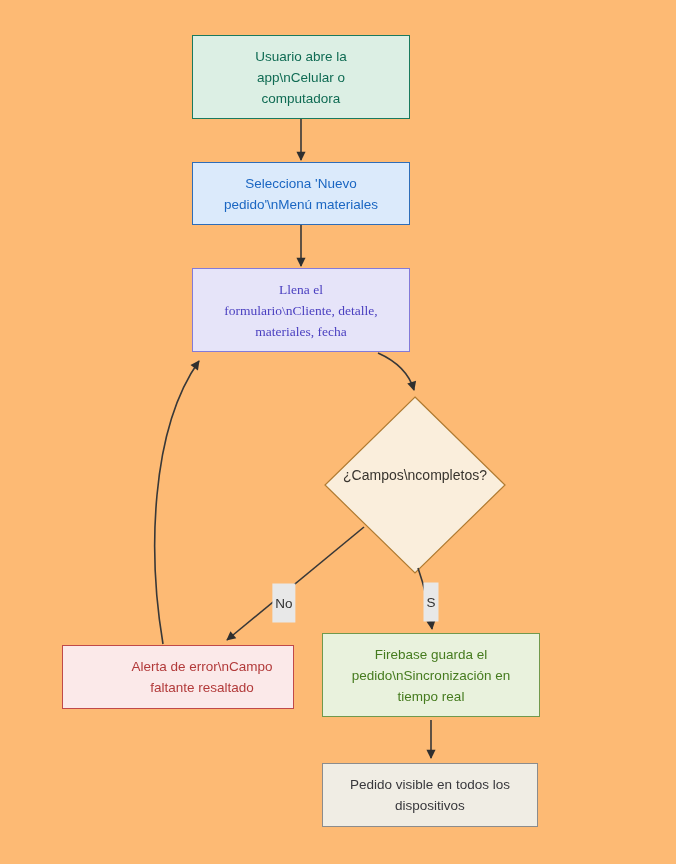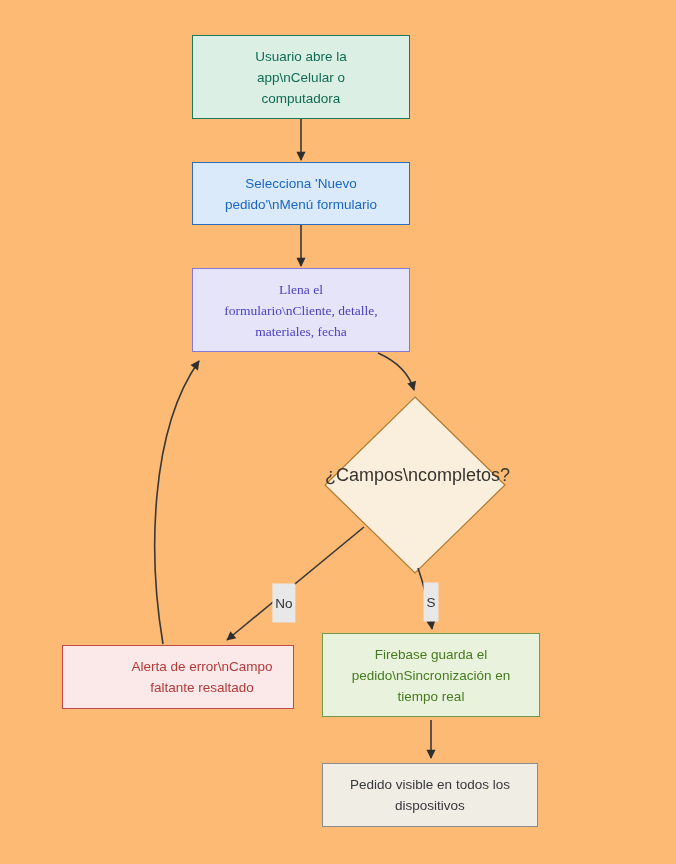--- a/index.html
+++ b/index.html
@@ -36,21 +36,21 @@
   .node-start     { left:192px; top:35px;  width:218px; height:84px; background:#dcefe4; border-color:#1a7a5e; color:#0f6b53; }
   .node-select    { left:192px; top:162px; width:218px; height:63px; background:#dbeafb; border-color:#2e6db8; color:#1a66c2; }
   .node-form      { left:192px; top:268px; width:218px; height:84px; background:#e6e4f9; border-color:#837ad8; color:#4a3fc0;font-family:Liberation Serif, serif; }
   .node-error     { left:62px;  top:645px; width:232px; height:64px; background:#fbe9e9; border-color:#c04949; color:#b23a3a;padding-left:48px; }
   .node-firebase  { left:322px; top:633px; width:218px; height:84px; background:#e9f2dd; border-color:#71994c; color:#457b1e; }
   .node-visible   { left:322px; top:763px; width:216px; height:64px; background:#f0ede4; border-color:#8c8c8c; color:#38383c; }
   .decision-label {
     position: absolute;
     left: 325px; top: 465px; width: 180px;
     text-align: center;
-    font-size: 18px;
+    font-size: 14px;
     line-height: 21px;
     color: #38342e;
     white-space: pre-line;
     border: none;
     background: transparent;
   }
   .edge-label {
     position: absolute;
     transform: translate(-50%, -50%);
     background: #e8e8e8;
@@ -86,21 +86,21 @@
   </svg>
 
   <div class="node node-start">
     <span>Usuario abre la
 app\nCelular o
 computadora</span>
   </div>
 
   <div class="node node-select">
     <span>Selecciona 'Nuevo
-pedido'\nMenú formulario</span>
+pedido'\nMenú materiales</span>
   </div>
 
   <div class="node node-form">
     <span>Llena el
 formulario\nCliente, detalle,
 materiales, fecha</span>
   </div>
 
   <div class="decision-label">¿Campos\ncompletos?</div>
 

